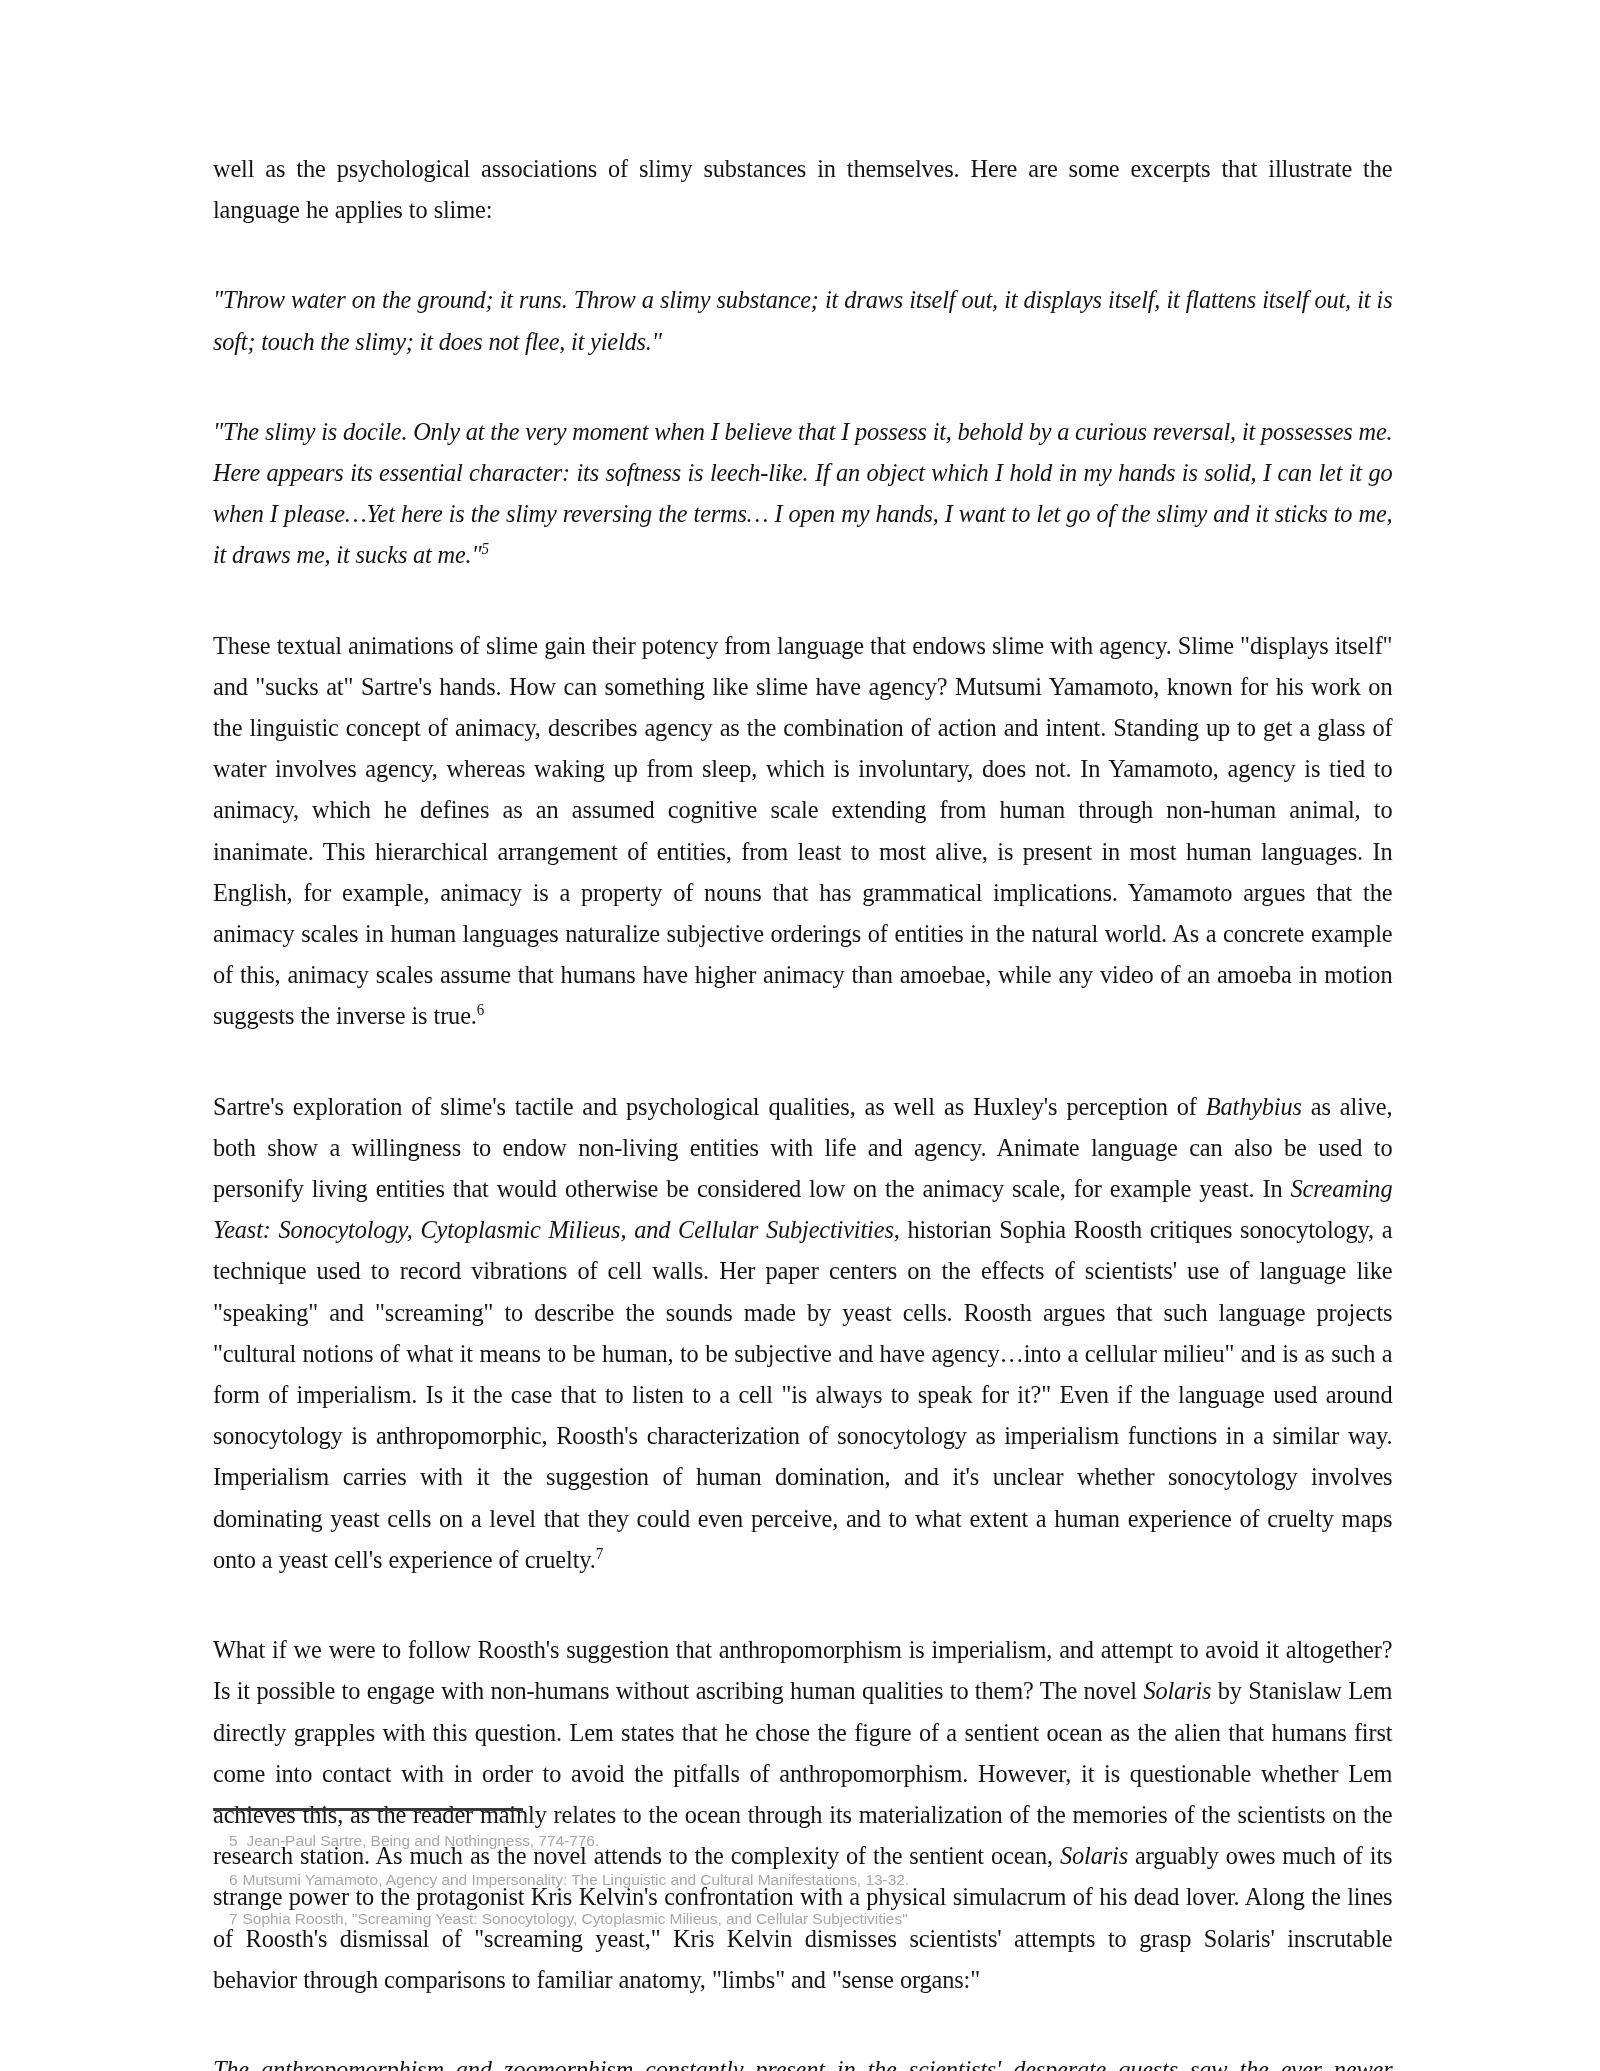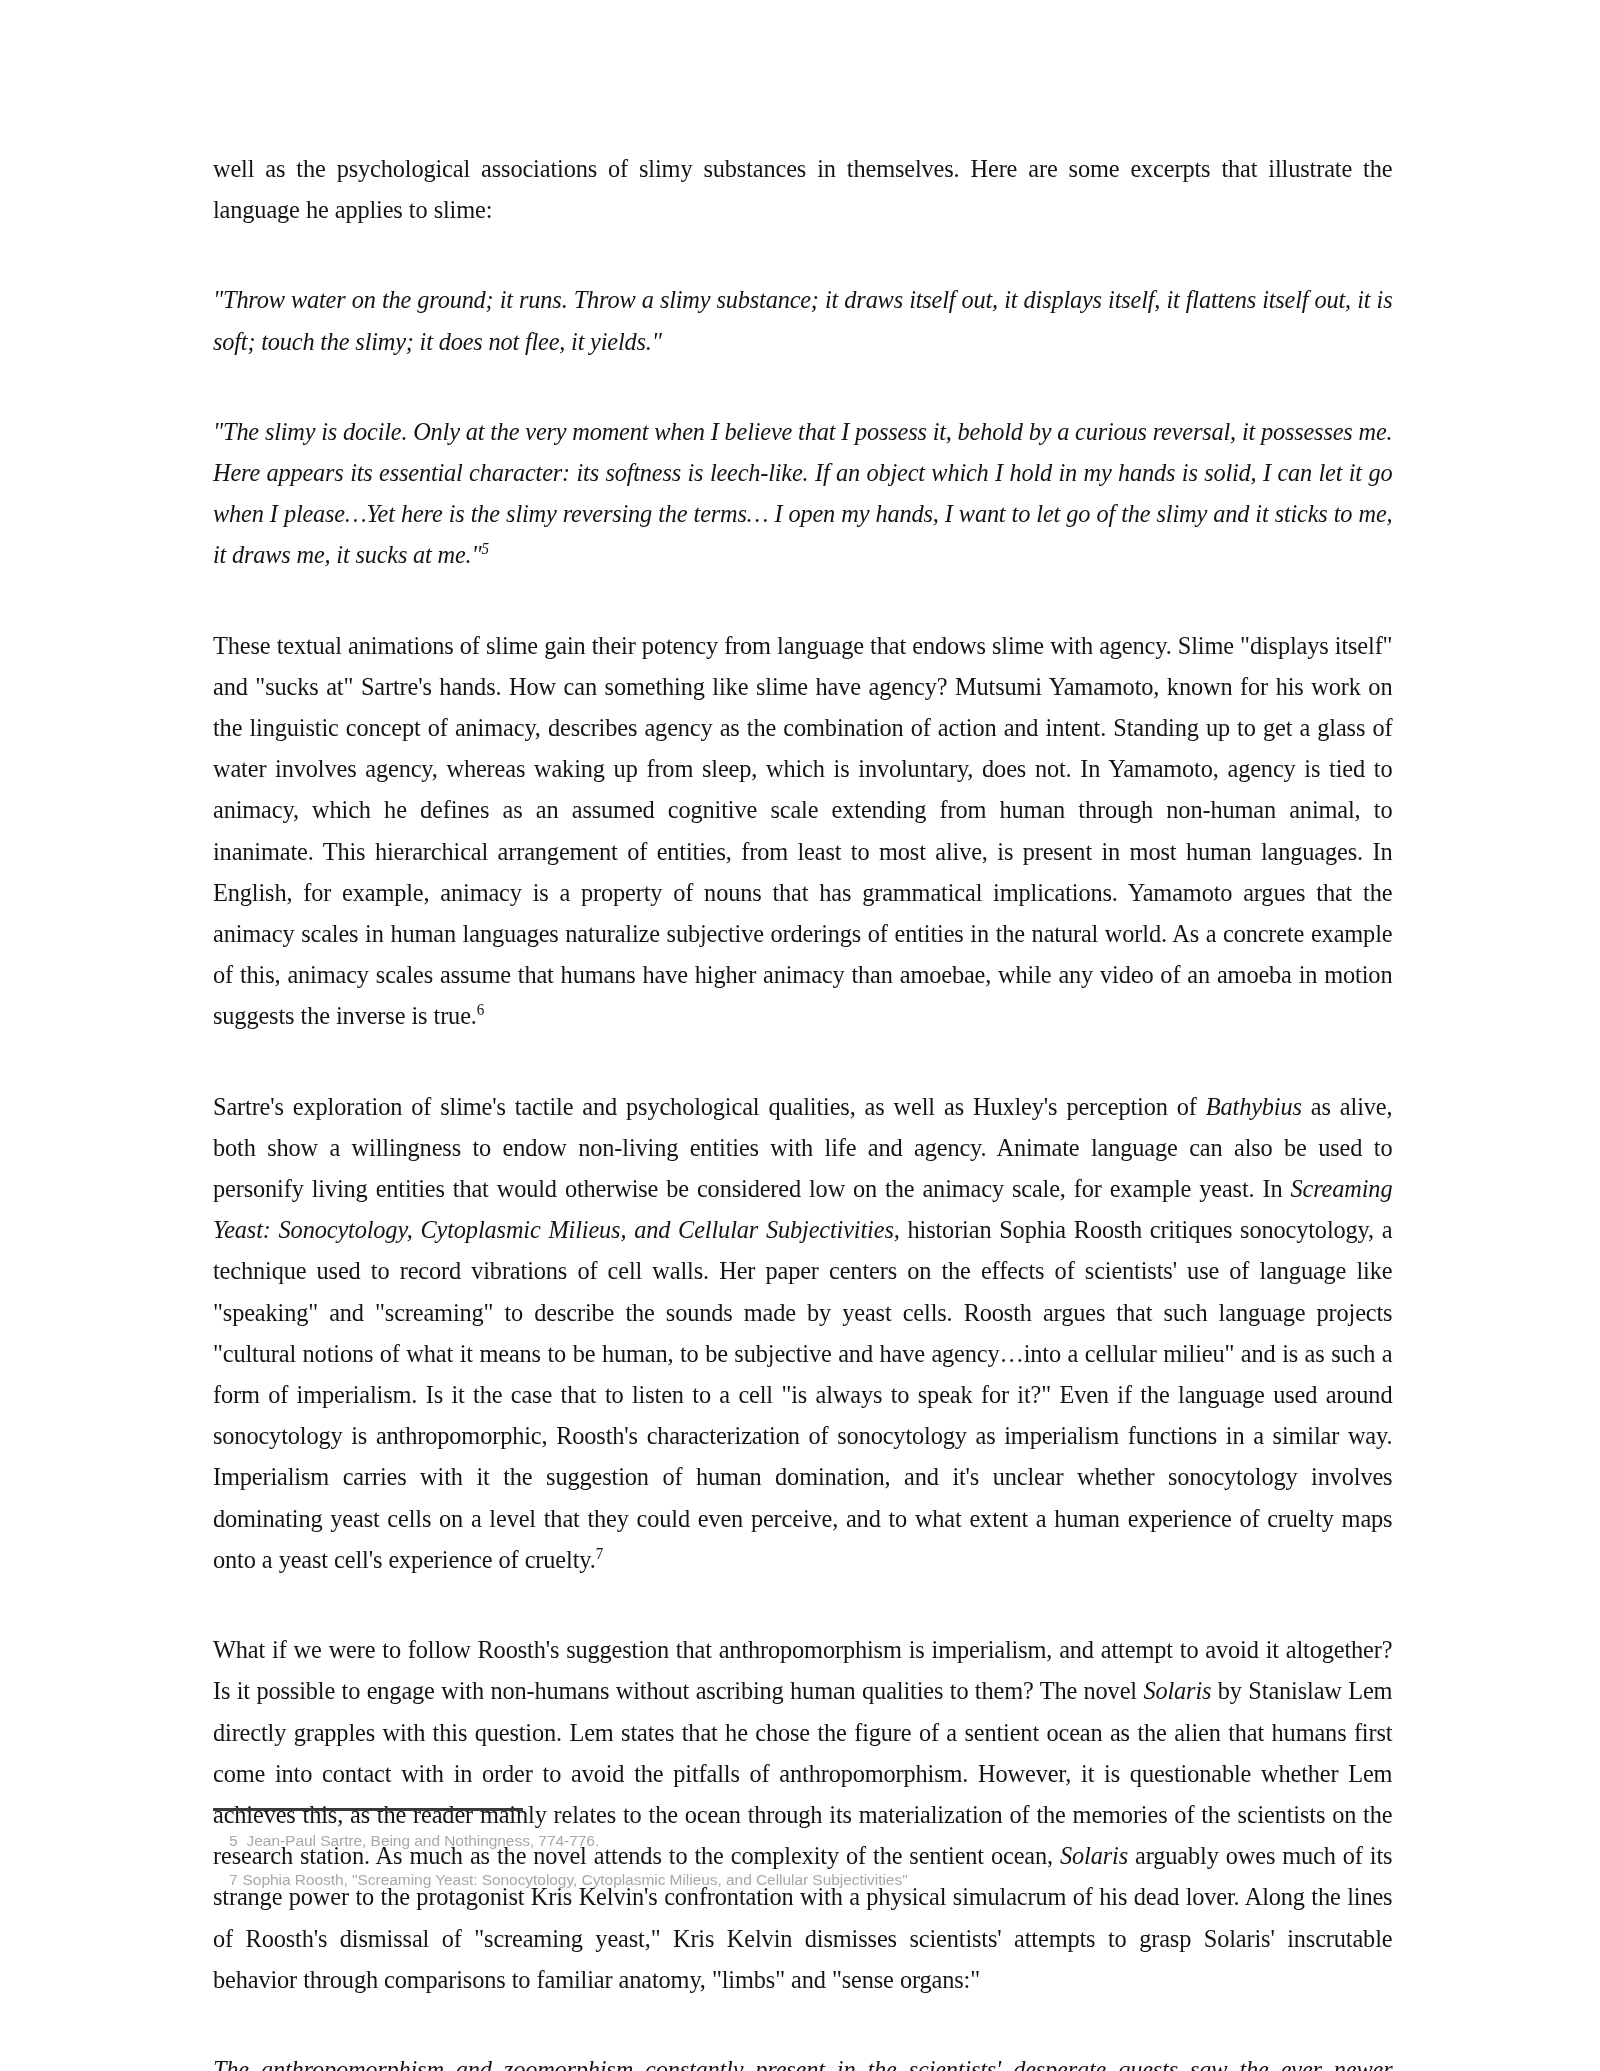--- a/index.html
+++ b/index.html
@@ -137,17 +137,18 @@
 
     <p class="quote quote-last">The anthropomorphism and zoomorphism constantly present in the scientists' desperate quests saw the ever newer productions of the living ocean as “sense organs” or even “limbs,”…Yet these protuberances of the living ocean,</p>
 
   </div>
 
   <div class="footnotes">
     <hr class="footnote-rule">
 
     <p class="footnote footnote-first"><span class="fn-num">5</span><span>Jean-Paul Sartre, Being and Nothingness, 774-776.</span></p>
 
+    <p class="footnote"><span class="fn-num">6</span><span>Mutsumi Yamamoto, Agency and Impersonality: The Linguistic and Cultural Manifestations, 13-32.</span></p>
 
     <p class="footnote"><span class="fn-num">7</span><span>Sophia Roosth, "Screaming Yeast: Sonocytology, Cytoplasmic Milieus, and Cellular Subjectivities"</span></p>
   </div>
 
 </div>
 
 </body></html>

